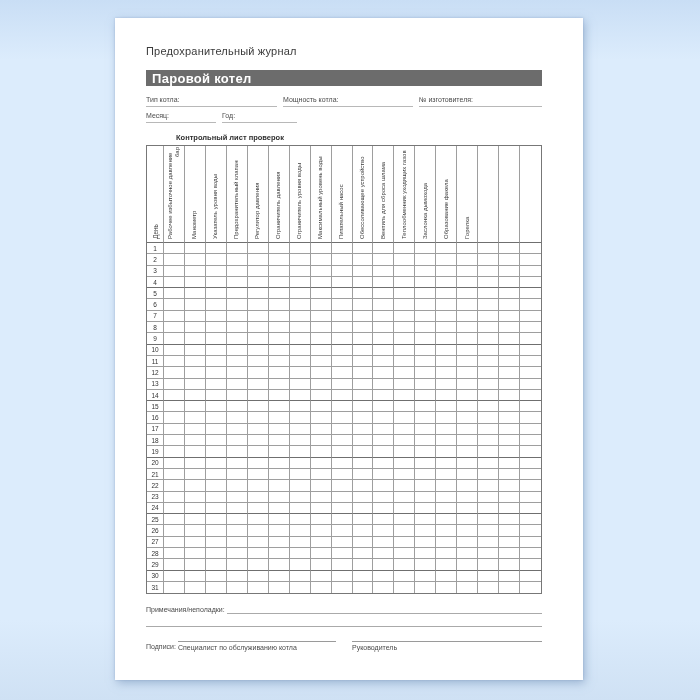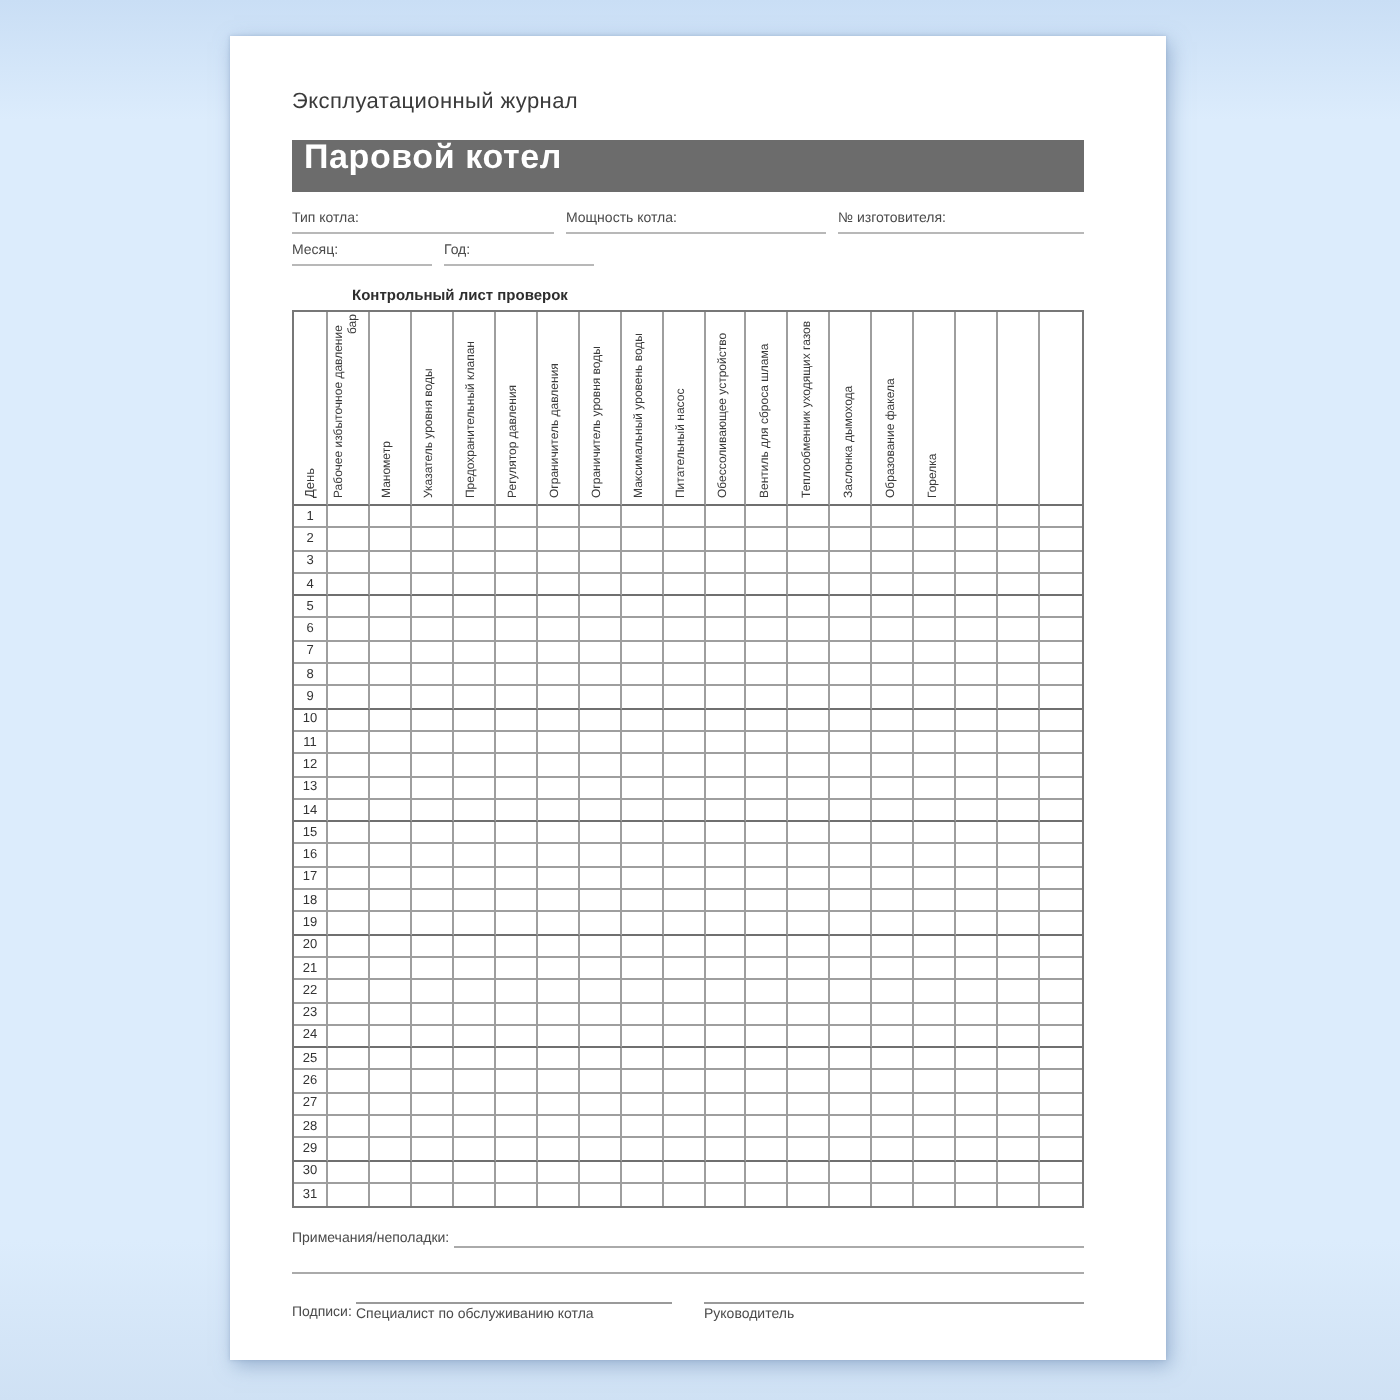--- a/index.html
+++ b/index.html
@@ -15,22 +15,22 @@
     position:relative;
   }
   .sheet{
     position:absolute;left:115px;top:18px;width:468px;height:662px;
     background:#ffffff;
     box-shadow:2px 3px 9px rgba(110,140,180,0.55),0 0 2px rgba(120,145,180,0.4);
     padding:27px 41px 0 31px;
   }
   .title{font-size:11px;color:var(--ink);letter-spacing:.2px;}
   .banner{
-    margin-top:13px;height:26px;line-height:18px;background:var(--banner);
-    color:#ffffff;font-size:17px;font-weight:bold;padding-left:6px;letter-spacing:.3px;
+    margin-top:13px;height:16px;line-height:18px;background:var(--banner);
+    color:#ffffff;font-size:13px;font-weight:bold;padding-left:6px;letter-spacing:.3px;
   }
   .fields-row{display:flex;margin-top:10px;}
   .fields-row2{display:flex;margin-top:5px;}
   .field{border-bottom:1px solid var(--rule);font-size:7px;color:var(--label);padding-bottom:3px;}
   .f1{width:131px;margin-right:6px;}
   .f2{width:130px;margin-right:6px;}
   .f3{flex:1;}
   .f-month{width:70px;margin-right:6px;}
   .f-year{width:75px;}
   .checklist-heading{margin-top:10px;font-size:7.5px;font-weight:bold;color:#2e2e2e;padding-left:30px;}
@@ -64,21 +64,21 @@
   .sig-gap{width:16px;}
   .sig-block2{flex:1;}
   .sig-line{height:9px;border-bottom:1px solid #9a9a9a;}
   .sig-cap{font-size:7px;color:var(--label);margin-top:2px;}
 </style>
 </head>
 <body>
 
 <div class="sheet">
 
-  <div class="title">Эксплуатационный журнал</div>
+  <div class="title">Предохранительный журнал</div>
 
   <div class="banner">Паровой котел</div>
 
   <div class="fields-row">
     <div class="field f1">Тип котла:</div>
     <div class="field f2">Мощность котла:</div>
     <div class="field f3">№ изготовителя:</div>
   </div>
 
   <div class="fields-row2">

